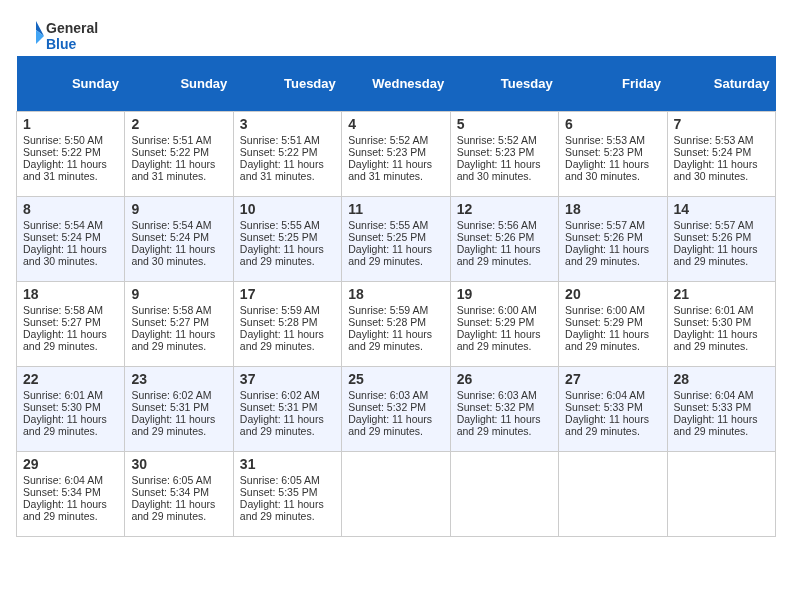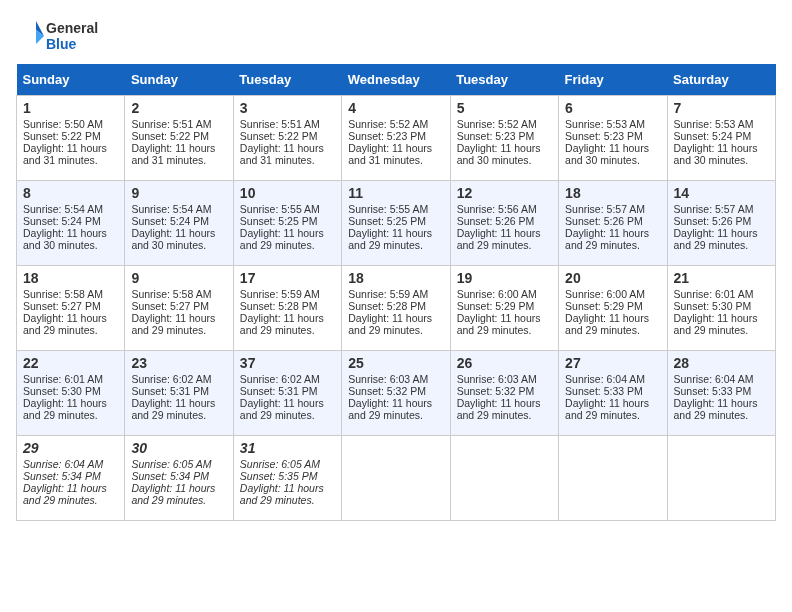--- a/index.html
+++ b/index.html
@@ -7,21 +7,20 @@
       font-family: Arial, sans-serif;
       background: #fff;
       width: 792px;
       min-height: 612px;
       padding: 16px;
     }
     .header-area {
       display: flex;
       align-items: flex-start;
       justify-content: space-between;
-      margin-bottom: 8px;
     }
     .logo {
       display: flex;
       align-items: center;
       gap: 4px;
     }
     .title-area {
       text-align: right;
     }
     .month-title {
@@ -34,43 +33,43 @@
       color: #555;
     }
     table {
       width: 100%;
       border-collapse: collapse;
       table-layout: fixed;
     }
     th {
       background: #1565c0;
       color: #fff;
-      text-align: left;
-      padding: 8px 6px;
+      text-align: right;
+      padding: 20px 6px;
       font-size: 13px;
       font-weight: bold;
     }
     td {
       vertical-align: top;
       padding: 4px 6px;
       border: 1px solid #ccc;
       font-size: 10.5px;
       color: #333;
       height: 85px;
     }
     tr:nth-child(even) td { background: #f0f4ff; }
     tr:nth-child(odd) td { background: #fff; }
     .day-num {
       font-size: 14px;
       font-weight: bold;
       display: block;
       margin-bottom: 2px;
     }
     .empty-cell { background: #fff !important; border: 1px solid #ccc; }
-    .last-row td { background: #f0f4ff; font-style: italic; }
+    .last-row td { background: #f0f4ff; }
   </style>
 </head>
 <body>
 
 <div class="header-area">
   <div class="logo">
   <div style="display:flex;flex-direction:column;align-items:flex-start">
     <svg width="90" height="40" viewBox="0 0 90 40">
       <text x="30" y="17" font-size="14" font-weight="bold" fill="#333" font-family="Arial">General</text>
       <text x="30" y="33" font-size="14" font-weight="bold" fill="#1565c0" font-family="Arial">Blue</text>

